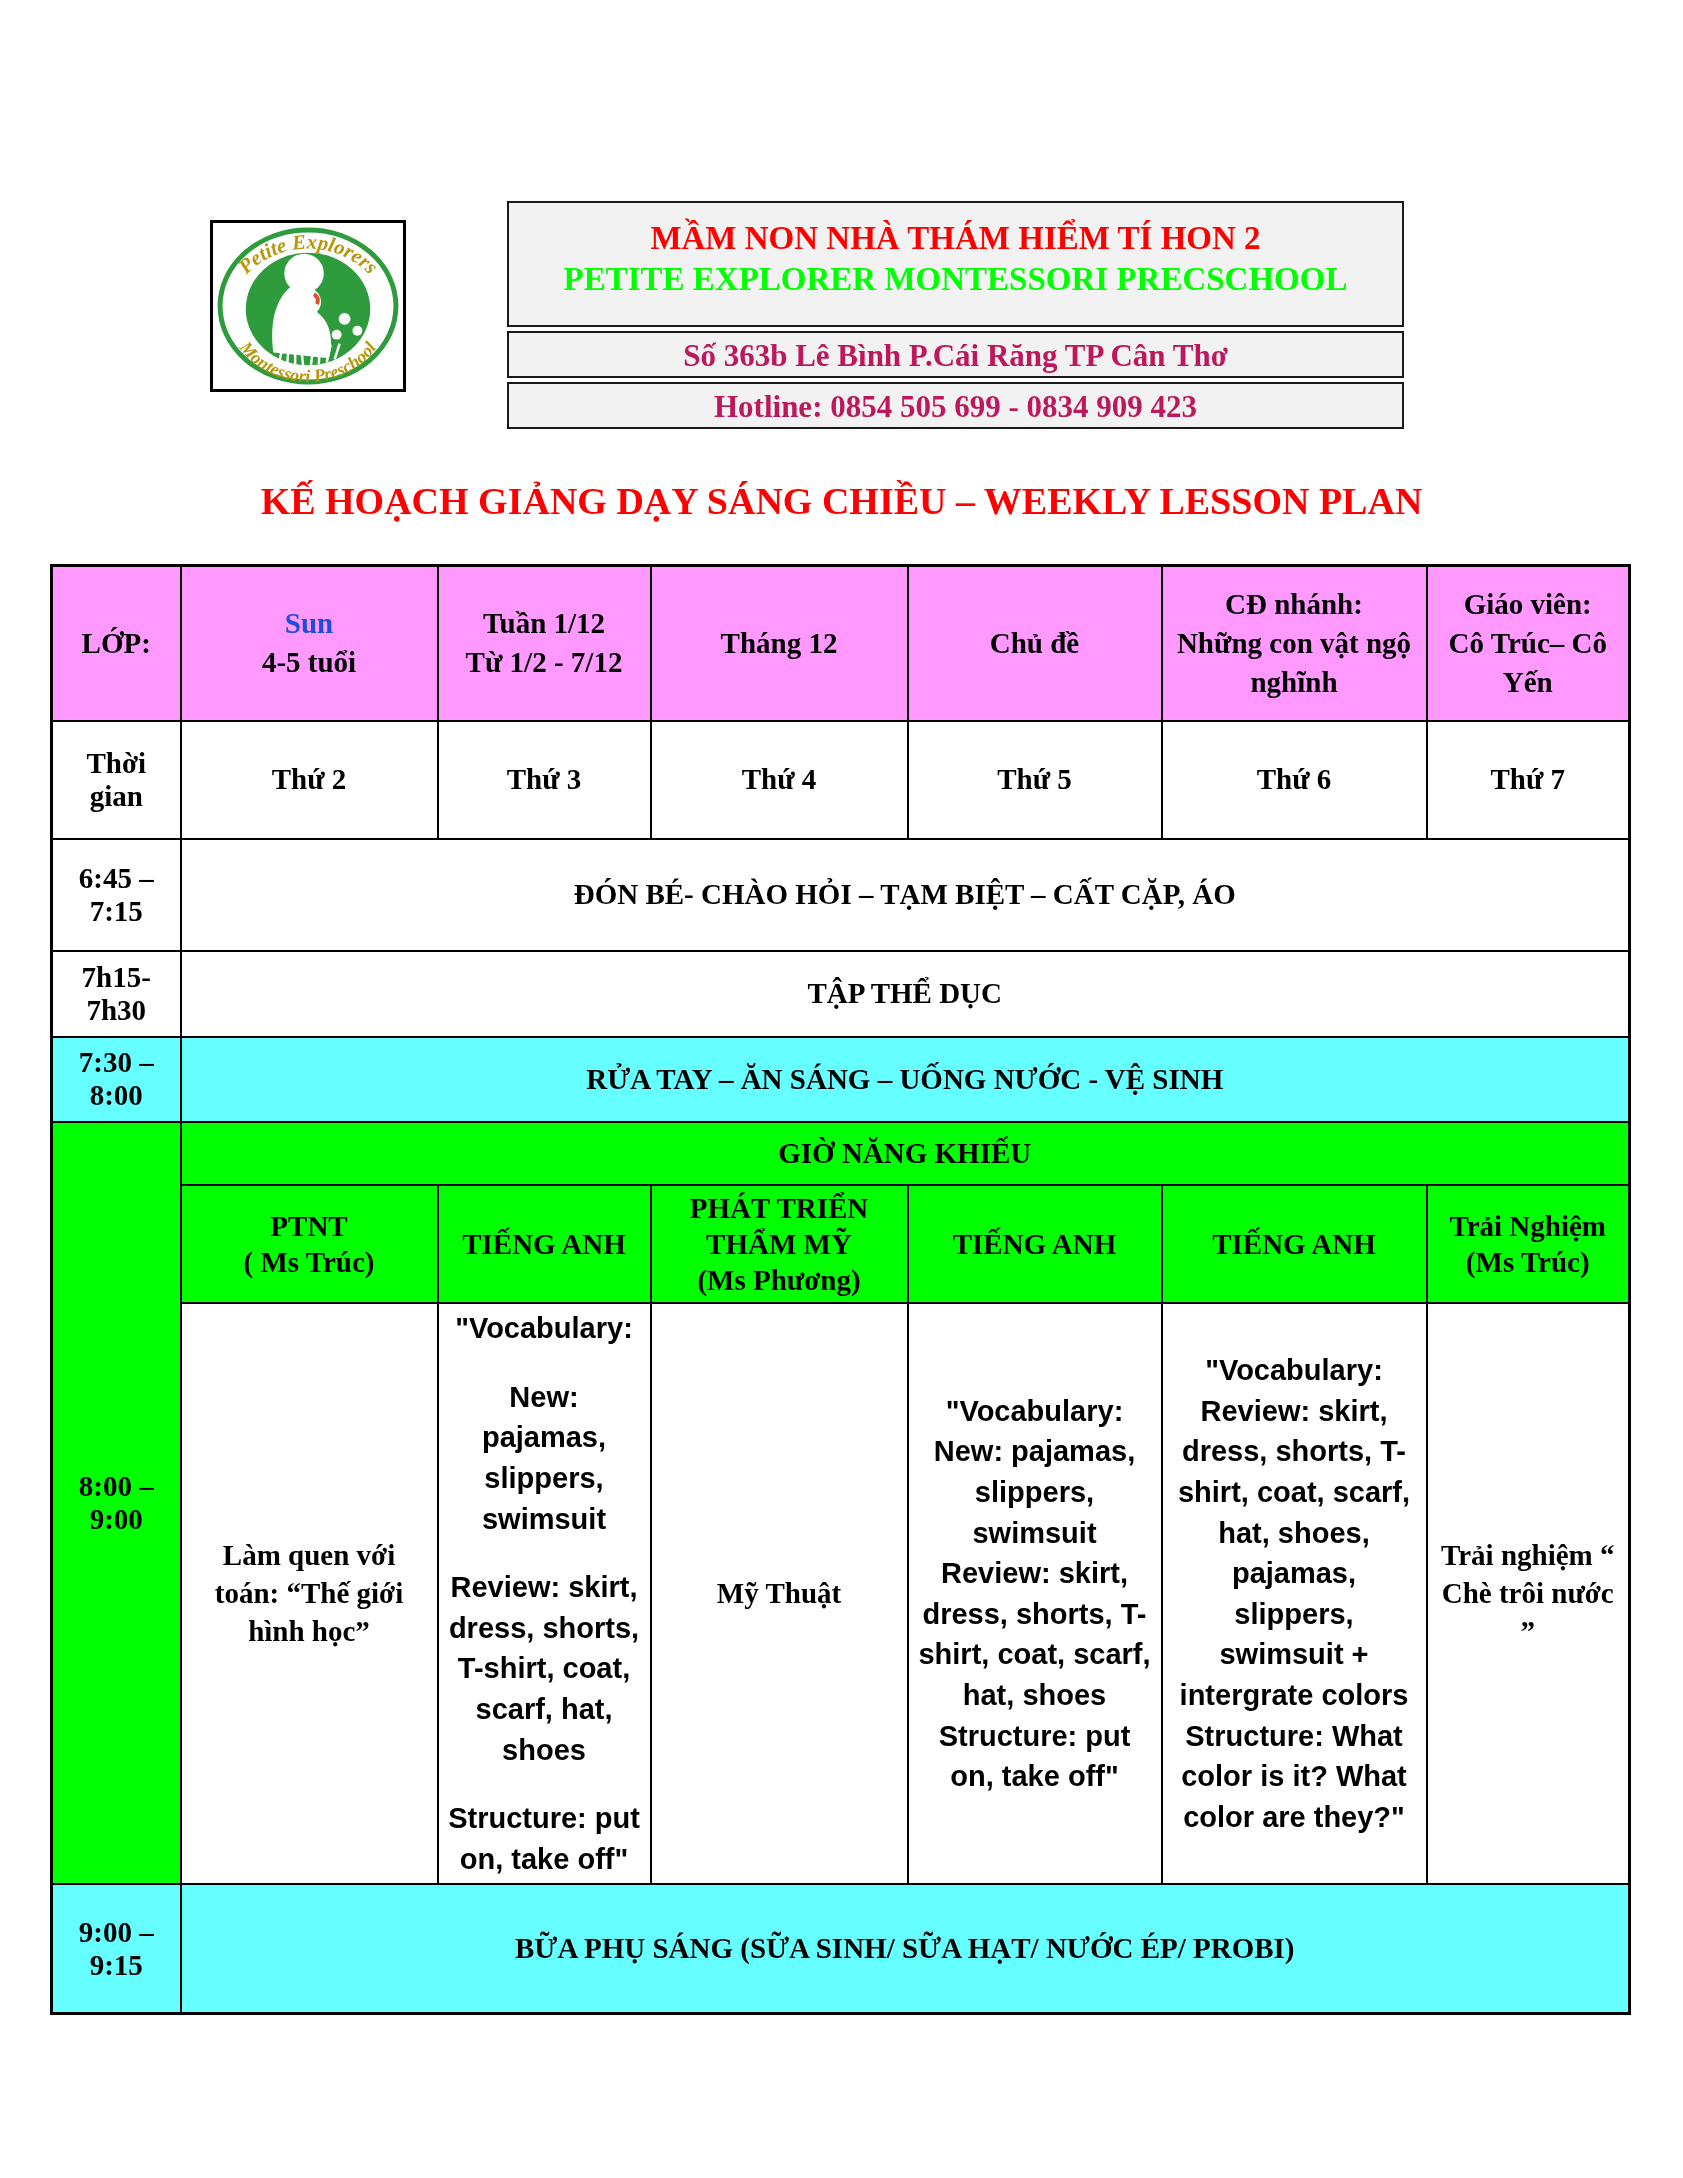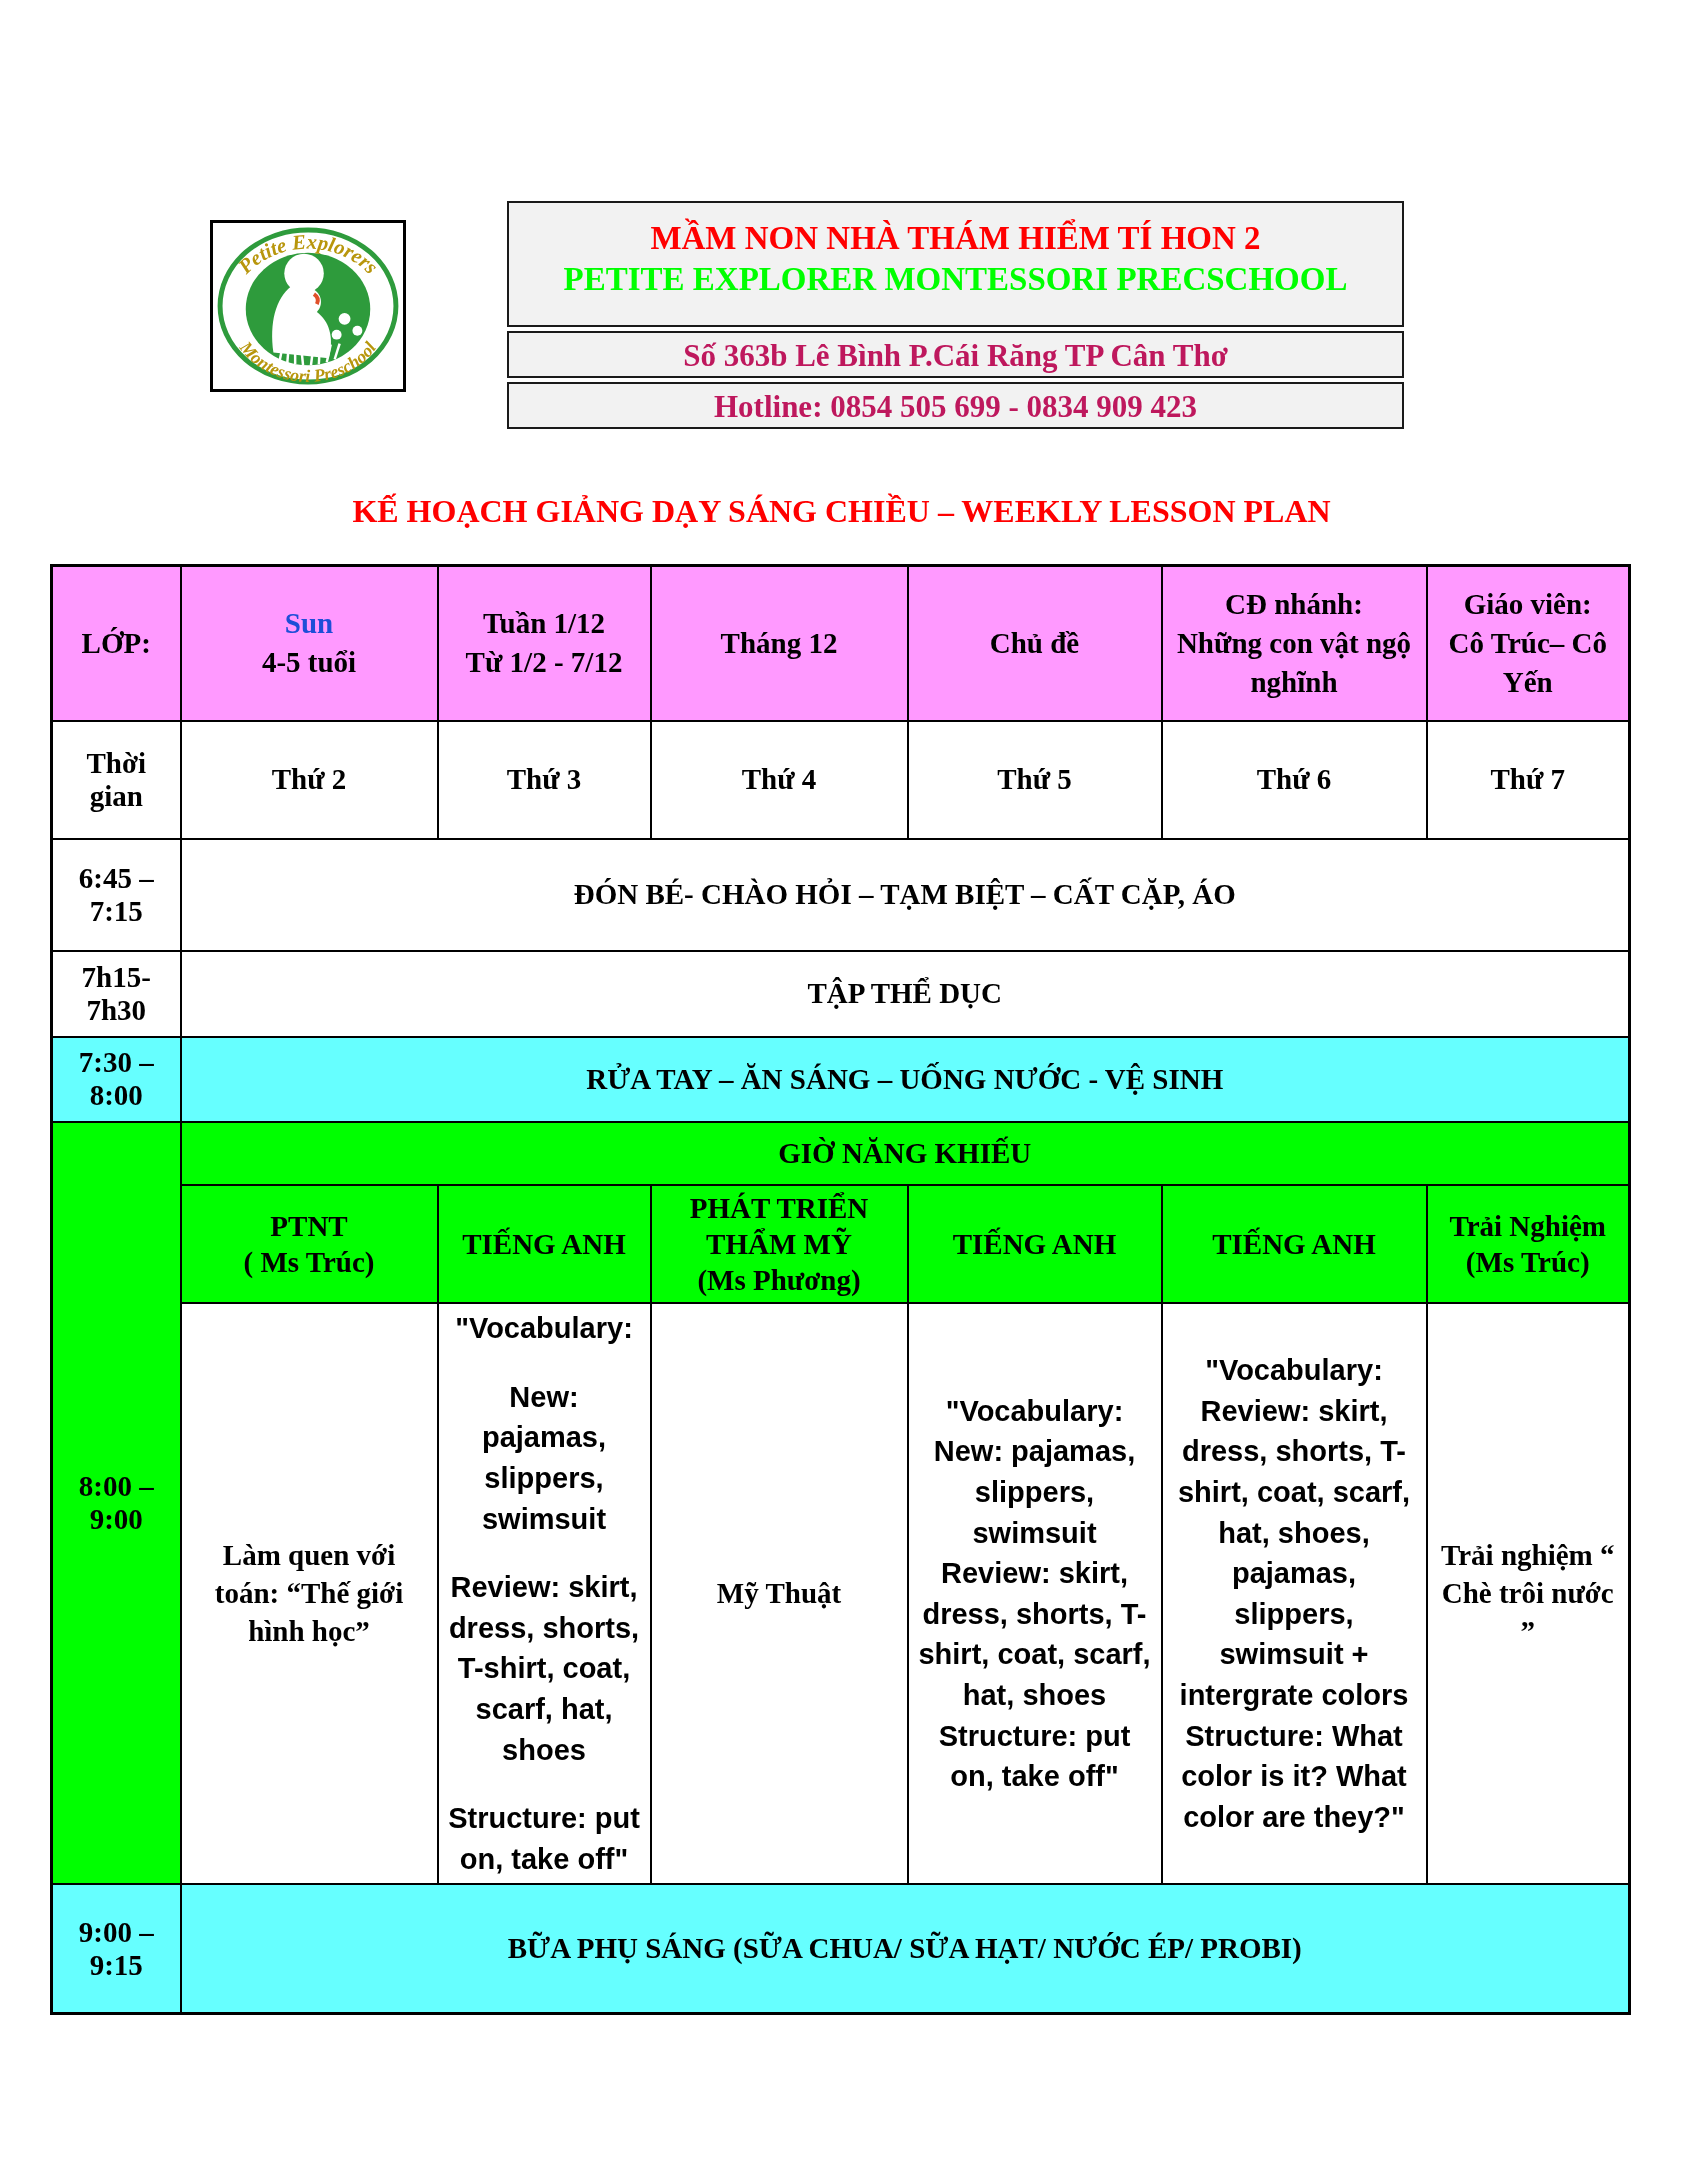--- a/index.html
+++ b/index.html
@@ -23,22 +23,22 @@
   }
   .hbox1 { height:126px; padding-top:15px; }
   .hbox2 { margin-top:4px; height:47px; line-height:45px; }
   .hbox3 { margin-top:4px; height:47px; line-height:45px; }
   .school-vi { color:#ff0000; font-weight:bold; font-size:33px; line-height:40px; }
   .school-en { color:#00ff00; font-weight:bold; font-size:33px; line-height:42px; }
   .purple-line { color:#be185d; font-weight:bold; font-size:31px; }
 
   
   .page-title {
-    position:absolute; left:0; top:493px; width:1683px; text-align:center;
-    color:#ff0000; font-weight:bold; font-size:32px;
+    position:absolute; left:0; top:479px; width:1683px; text-align:center;
+    color:#ff0000; font-weight:bold; font-size:38px;
   }
 
   
   table.plan {
     position:absolute; left:50px; top:564px; width:1579px;
     border-collapse:collapse; table-layout:fixed;
     border:3px solid #000;
   }
   .plan td {
     border:2px solid #000; text-align:center; vertical-align:middle;
@@ -219,17 +219,17 @@
     <td class="vocab">
       <p>"Vocabulary:</p>
       <p>Review: skirt, dress, shorts, T-shirt, coat, scarf, hat, shoes, pajamas, slippers, swimsuit + intergrate colors</p>
       <p>Structure: What color is it? What color are they?"</p>
     </td>
     <td class="lesson-bold" style="font-size:29px">Trải nghiệm “ Chè trôi nước ”</td>
   </tr>
 
   <tr style="height:129px">
     <td class="time-cell bg-cyan">9:00 – 9:15</td>
-    <td colspan="6" class="banner-cell bg-cyan">BỮA PHỤ SÁNG (SỮA CHUA/ SỮA HẠT/ NƯỚC ÉP/ PROBI)</td>
+    <td colspan="6" class="banner-cell bg-cyan">BỮA PHỤ SÁNG (SỮA SINH/ SỮA HẠT/ NƯỚC ÉP/ PROBI)</td>
   </tr>
 </tbody>
   </table>
 
 
 </body></html>

